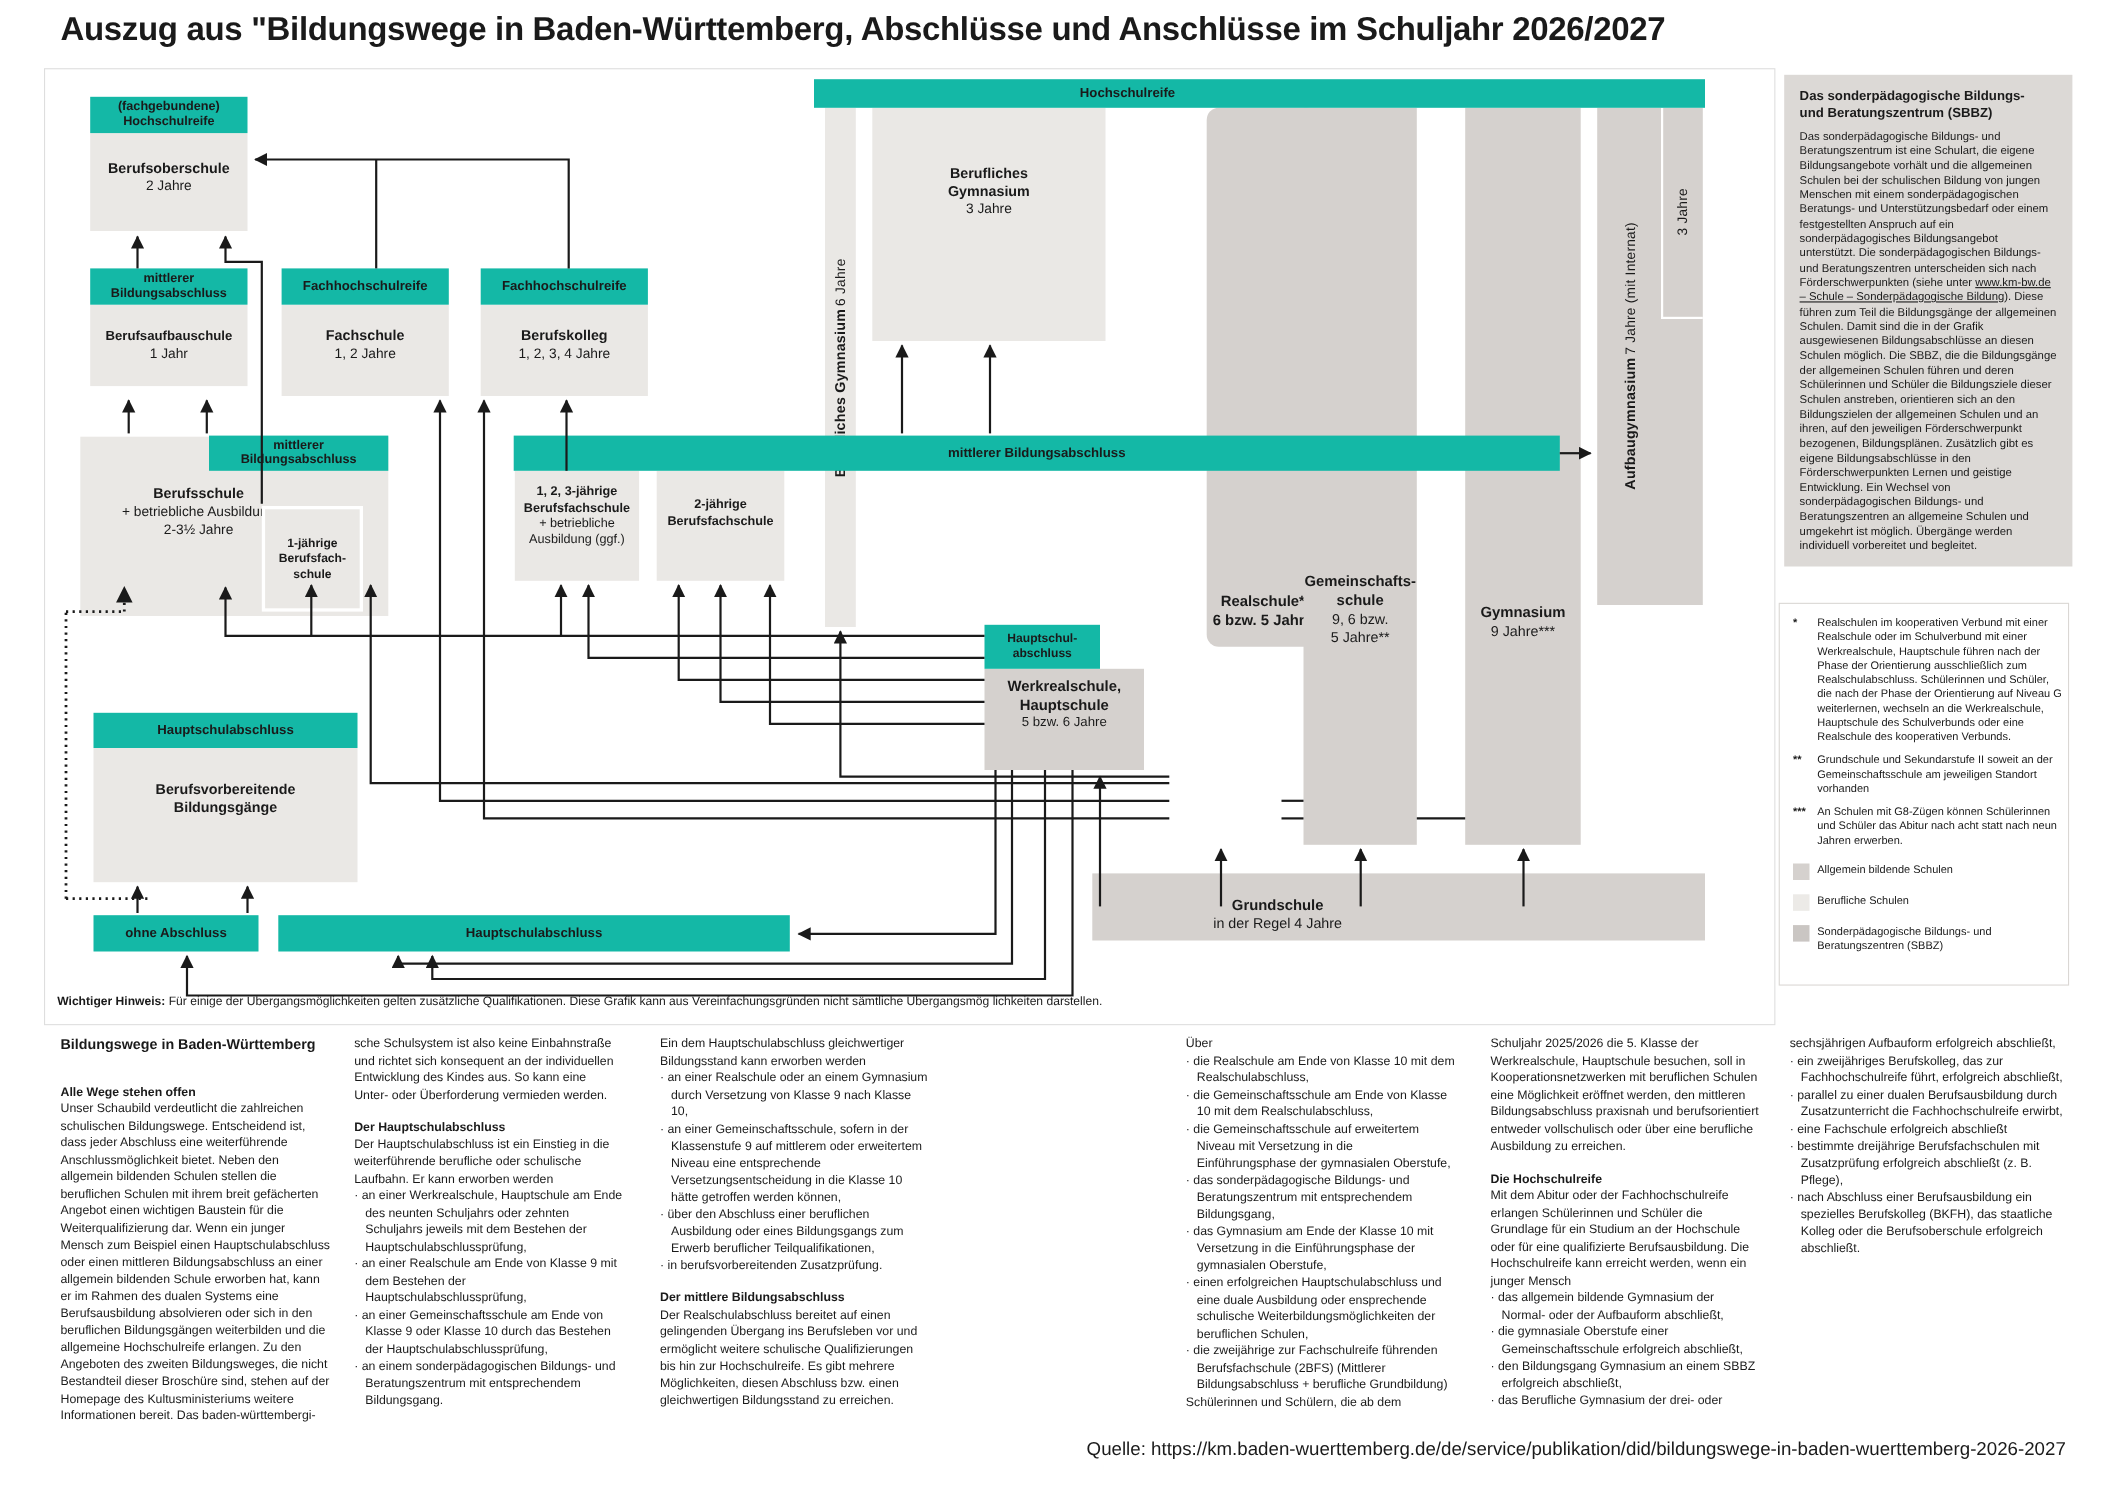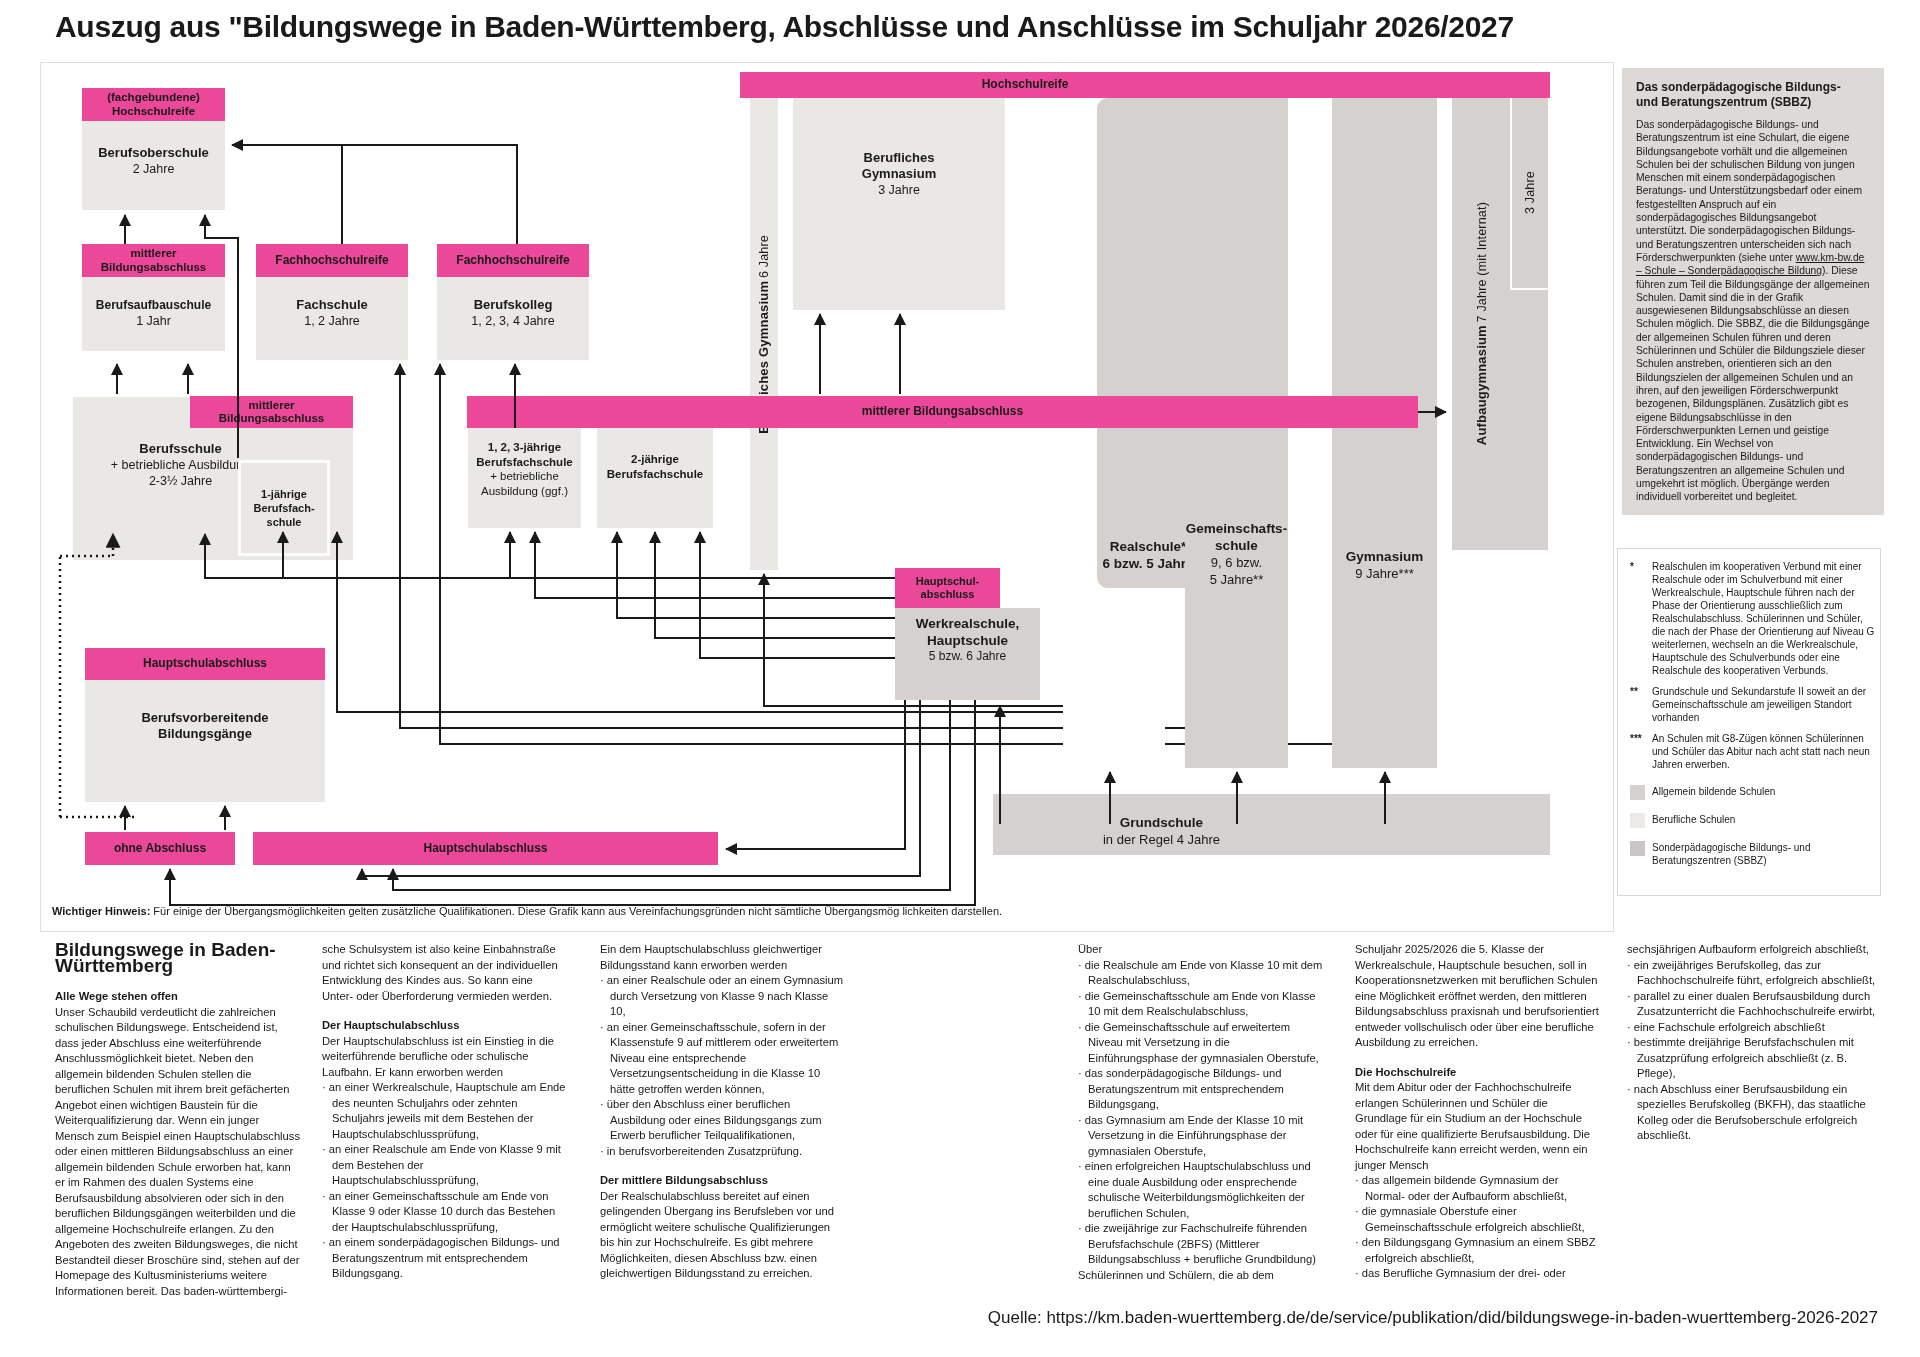--- a/index.html
+++ b/index.html
@@ -2,21 +2,21 @@
 <html lang="de"><head>
 <meta charset="utf-8">
 <style>
   html,body{margin:0;padding:0;background:#fff;}
   .page{position:relative;width:1920px;height:1357px;background:#fff;overflow:hidden;
         font-family:"Liberation Sans",sans-serif;color:#1a1a1a;}
   .abs{position:absolute;}
   .title{left:55px;top:10px;font-size:30px;font-weight:bold;letter-spacing:-.3px;white-space:nowrap;}
   .frame{left:40px;top:62px;width:1572px;height:868px;border:1px solid #dedede;background:#fff;}
   
-  .ybar{background:#ec4899;display:flex;flex-direction:column;justify-content:center;align-items:center;
+  .ybar{background:#14b8a6;display:flex;flex-direction:column;justify-content:center;align-items:center;
         text-align:center;font-size:11.5px;font-weight:bold;line-height:13.5px;z-index:3;}
   .gbox{background:#eae8e5;display:flex;flex-direction:column;justify-content:flex-start;align-items:center;
         text-align:center;font-size:12.5px;line-height:16px;z-index:2;}
   .gbox .t1{font-weight:bold;font-size:13px;}
   .dcol{background:#d5d1ce;z-index:1;}
   .dcol .lbl{position:absolute;left:0;right:0;text-align:center;font-size:13px;line-height:17px;}
   .dcol .lbl b{font-size:13.5px;}
   .vwrap{display:flex;align-items:center;justify-content:center;height:100%;width:100%;}
   .vtext{writing-mode:vertical-rl;transform:rotate(180deg);font-size:12.5px;white-space:nowrap;letter-spacing:.2px;}
   .vtext b{font-size:13px;}
@@ -28,21 +28,21 @@
   .sbbz p{margin:0;font-size:10.3px;line-height:13.3px;text-align:left;}
   .sbbz .lnk{text-decoration:underline;}
   .legendbox{left:1617px;top:548px;width:264px;height:348px;border:1px solid #dad7d4;box-sizing:border-box;z-index:1;}
   .legend{left:1630px;top:560px;width:246px;z-index:2;font-size:10px;line-height:13px;}
   .fnote{position:relative;padding-left:22px;margin-bottom:8px;}
   .fnote .mk{position:absolute;left:0;top:0;font-weight:bold;}
   .lrow{position:relative;padding-left:22px;margin-top:12px;min-height:16px;display:block;}
   .lrow .sw{position:absolute;left:0;top:0;width:15px;height:15px;}
   
   .bcol{top:942px;width:245px;font-size:11.2px;line-height:15.5px;text-align:left;}
-  .bcol .blk-h1{font-size:19px;font-weight:bold;margin-bottom:16px;}
+  .bcol .blk-h1{font-size:13px;font-weight:bold;margin-bottom:28px;}
   .bcol .blk-h{font-weight:bold;margin-top:14px;}
   .bcol .blk-p{margin:0;}
   .bcol .blk-b{padding-left:10px;text-indent:-10px;}
   .bcol .blk-b::before{content:"\00B7  ";}
   .source{right:42px;top:1308px;font-size:17px;z-index:2;}
 </style>
 </head>
 <body>
 
 <div class="page">

